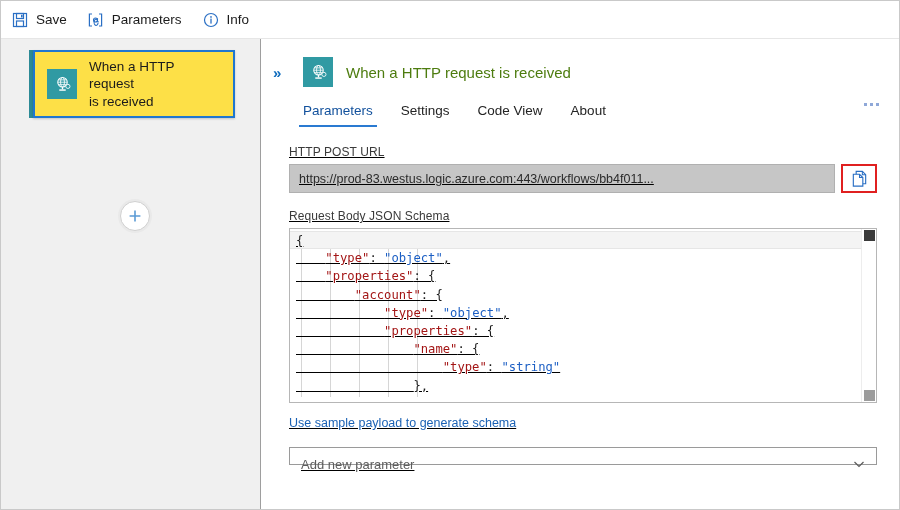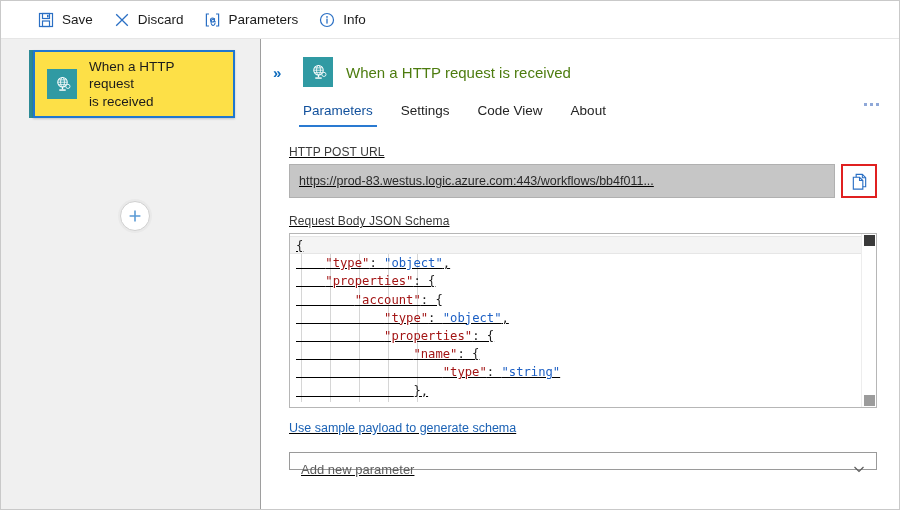--- a/index.html
+++ b/index.html
@@ -20,21 +20,21 @@
   }
 
   
   .cmdbar {
     height: 38px;
     flex: 0 0 38px;
     background: #ffffff;
     border-bottom: 1px solid #e6e6e6;
     display: flex;
     align-items: center;
-    padding-left: 30px;
+    padding-left: 4px;
     gap: 4px;
   }
   .cmd {
     display: flex;
     align-items: center;
     gap: 7px;
     padding: 4px 10px 4px 6px;
     cursor: pointer;
     color: #1b1b1b;
     font-size: 13.5px;
@@ -197,26 +197,26 @@
     letter-spacing: 0.1px;
   }
   .url-row {
     display: flex;
     align-items: stretch;
     gap: 0;
     margin-bottom: 16px;
   }
   .url-input {
     flex: 1 1 auto;
-    height: 22px;
+    height: 29px;
     background: #c6c6c6;
     border: 1px solid #b0b0b0;
     color: #2a2a2a;
     font-size: 12.5px;
-    padding: 16px 9px;
+    padding: 4px 9px;
     display: flex;
     align-items: center;
     overflow: hidden;
     white-space: nowrap;
     font-family: "Liberation Sans", sans-serif;
   }
   .copy-wrap {
     width: 36px;
     flex: 0 0 36px;
     margin-left: 6px;
@@ -328,28 +328,20 @@
         <svg width="16" height="16" viewBox="0 0 16 16">
           <rect x="1.5" y="1.5" width="13" height="13" fill="none" stroke="#2a6fc4" stroke-width="1.2"></rect>
           <rect x="4.5" y="1.5" width="7" height="5" fill="none" stroke="#2a6fc4" stroke-width="1.2"></rect>
           <rect x="4.5" y="9" width="7" height="5.5" fill="none" stroke="#2a6fc4" stroke-width="1.2"></rect>
           <rect x="9" y="2.8" width="1.6" height="2.6" fill="#2a6fc4"></rect>
         </svg>
       </span>
       <span>Save</span>
     </div>
 
-    <div class="cmd">
-      <span class="glyph">
-        <svg width="16" height="16" viewBox="0 0 16 16">
-          <path d="M2.2 2.2 L13.8 13.8 M13.8 2.2 L2.2 13.8" stroke="#2a6fc4" stroke-width="1.3" fill="none"></path>
-        </svg>
-      </span>
-      <span>Discard</span>
-    </div>
 
     <div class="cmd">
       <span class="glyph">
         <svg width="17" height="16" viewBox="0 0 17 16">
           <path d="M5 2 H2.4 V14 H5" stroke="#2a6fc4" stroke-width="1.2" fill="none"></path>
           <path d="M12 2 H14.6 V14 H12" stroke="#2a6fc4" stroke-width="1.2" fill="none"></path>
           <circle cx="8.5" cy="8" r="2" fill="none" stroke="#2a6fc4" stroke-width="1.1"></circle>
           <path d="M10.5 6.3 V9.3 a1.6 1.6 0 0 0 1.3 0.4" stroke="#2a6fc4" stroke-width="1.1" fill="none"></path>
           <path d="M10.5 8 a2 3.2 0 1 0 0.6 2.6" stroke="#2a6fc4" stroke-width="1.1" fill="none"></path>
         </svg>

